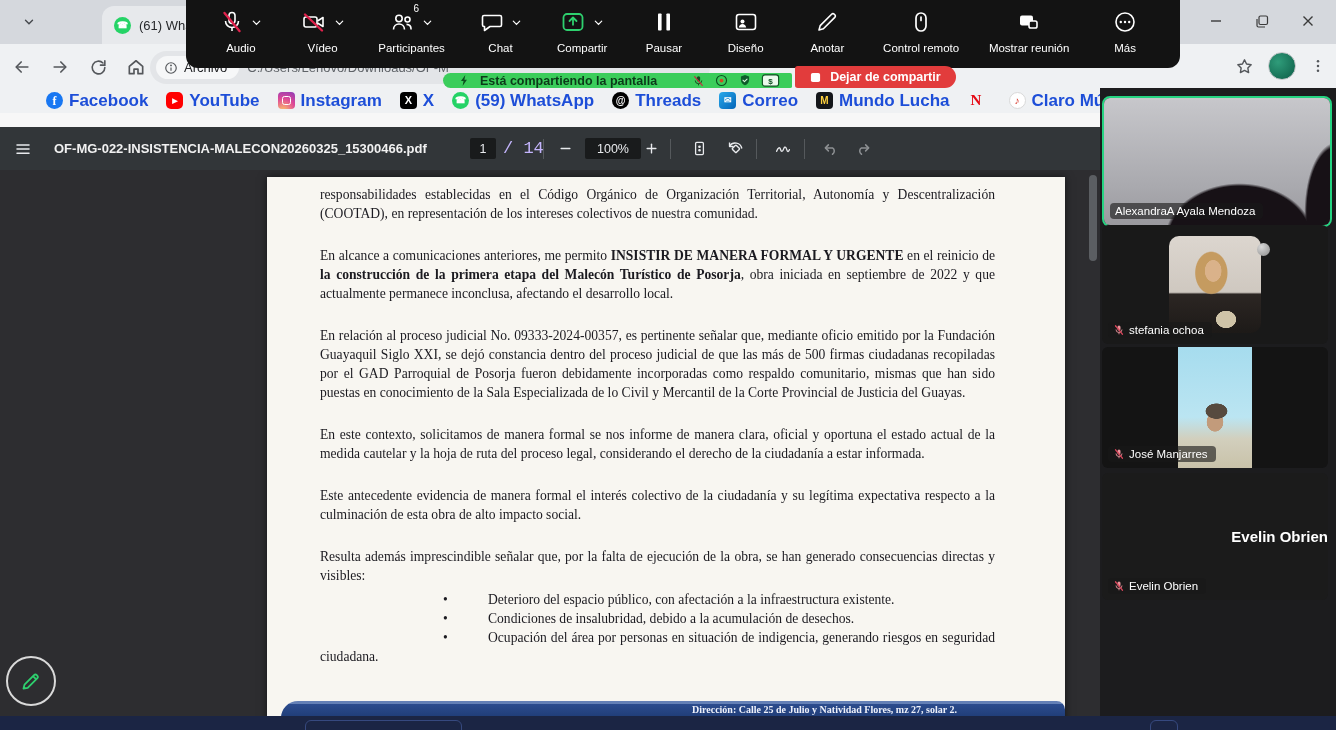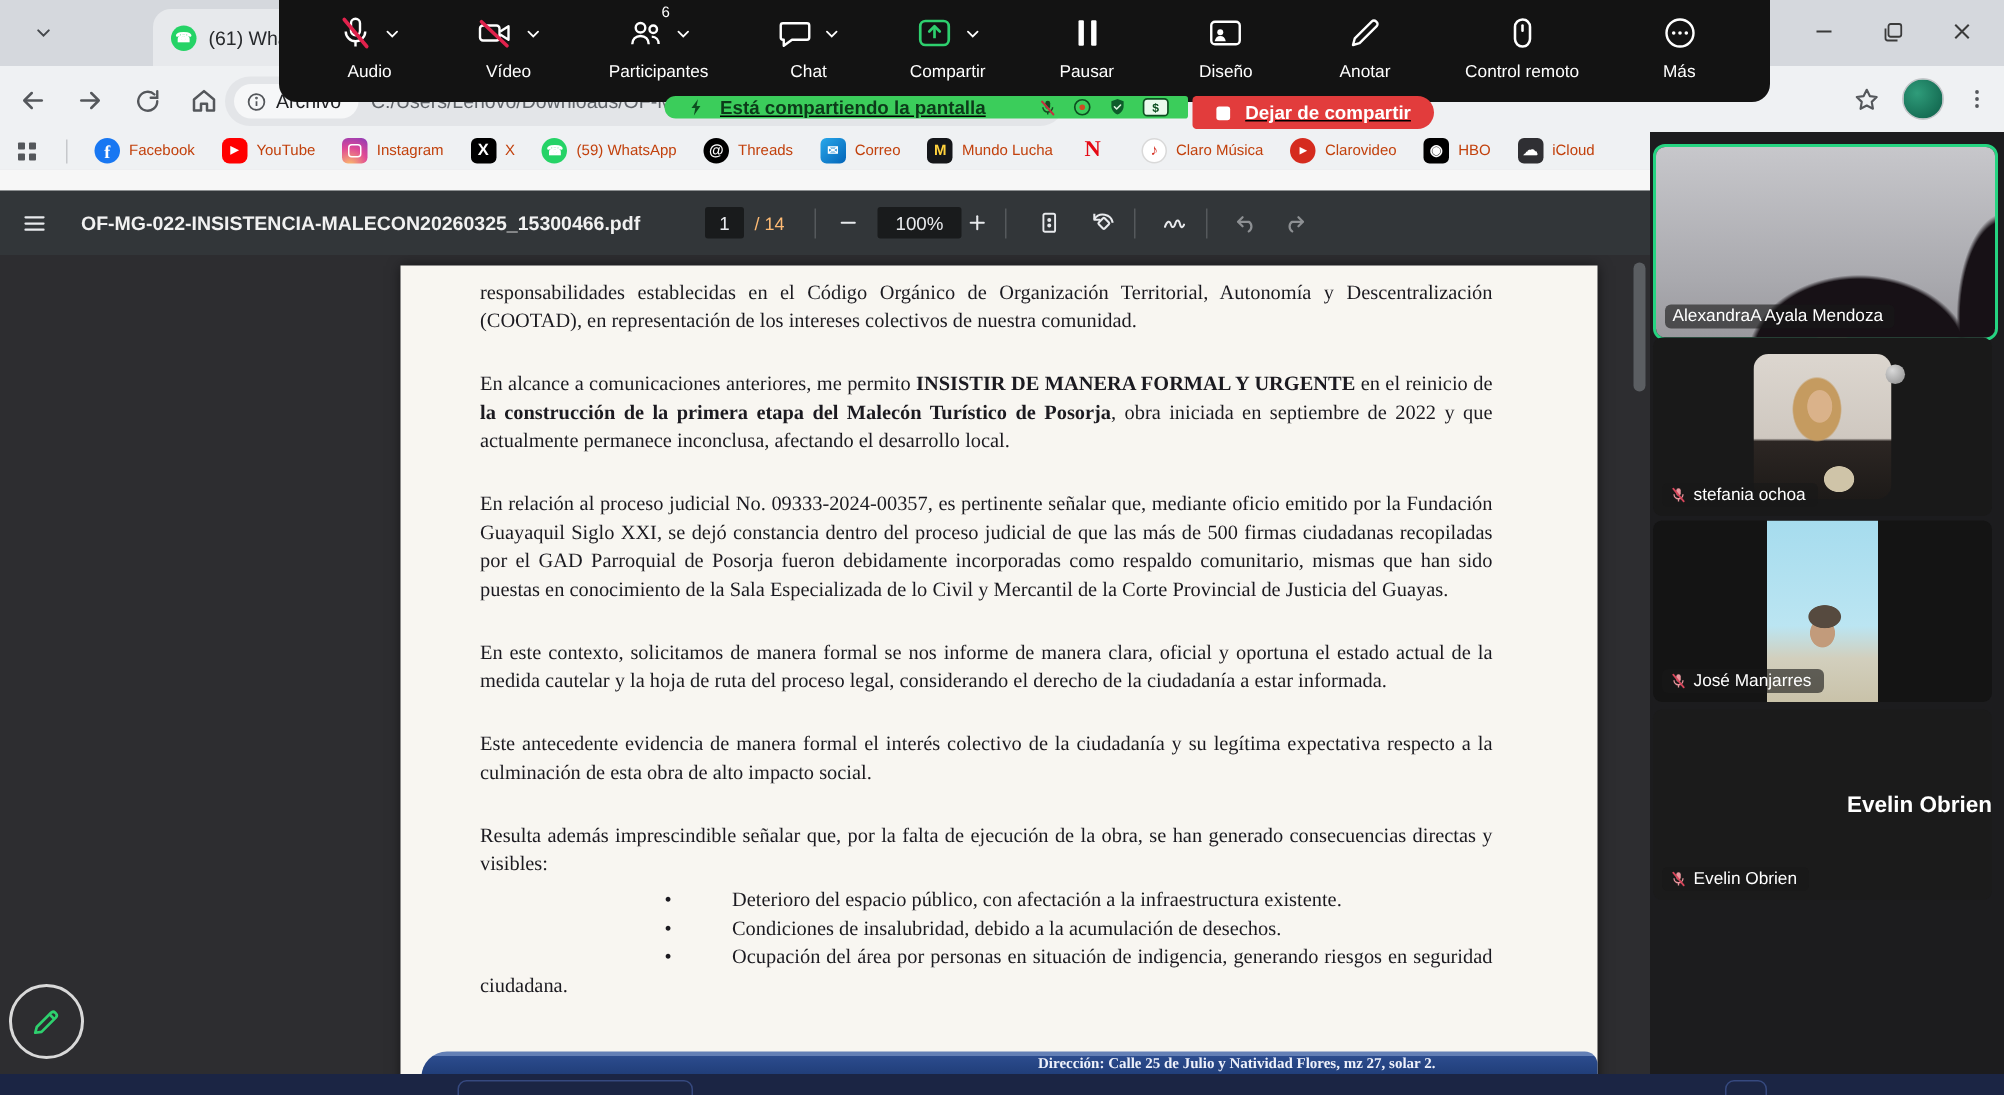--- a/index.html
+++ b/index.html
@@ -25,21 +25,21 @@
   #addr-chip{display:flex;align-items:center;gap:6px;background:#f6f7f8;border-radius:14px;padding:4px 12px 4px 8px;}
   .addr-chip-label{font-size:13px;color:#202124;}
   .addr-url{font-size:13px;color:#5f6368;white-space:nowrap;}
   #navrow-right{position:absolute;right:10px;top:52px;display:flex;align-items:center;gap:14px;z-index:2;}
   #profile-avatar{width:26px;height:26px;border-radius:50%;background:radial-gradient(circle at 35% 35%,#2f9c7a,#0c5c46);
       border:1px solid #c4c6c9;}
 
   #bookmarksrow{position:absolute;left:0;top:88px;width:1336px;height:25px;background:#eff1f3;
       display:flex;align-items:center;gap:18px;padding-left:10px;box-sizing:border-box;}
   .bm{display:flex;align-items:center;gap:6px;cursor:pointer;flex:0 0 auto;}
-  .bm-label{font-size:10px;color:#c2410c;white-space:nowrap;}
+  .bm-label{font-size:17px;color:#1d4ed8;white-space:nowrap;font-weight:bold;}
   .bm-sep{width:1px;height:16px;background:#c6c8cb;}
   .fav{width:17px;height:17px;border-radius:4px;display:inline-flex;align-items:center;justify-content:center;
       font-size:10px;font-weight:bold;color:#fff;flex:0 0 auto;line-height:1;}
   .fav.fb{background:#1877f2;border-radius:50%;}    .fav.fb::before{content:"f";font-family:"Liberation Serif",serif;font-size:12px;}
   .fav.yt{background:#ff0000;border-radius:5px;}    .fav.yt::before{content:"▶";font-size:7px;}
   .fav.ig{background:radial-gradient(circle at 30% 110%,#fdc468,#df4996 55%,#8a3ab9);}
   .fav.ig::before{content:"";width:7px;height:7px;border:1.6px solid #fff;border-radius:2.5px;}
   .fav.x{background:#000;}                          .fav.x::before{content:"X";font-size:11px;}
   .fav.wa{background:#25d366;border-radius:50%;}    .fav.wa::before{content:"☎";font-size:9px;}
   .fav.th{background:#000;border-radius:50%;}       .fav.th::before{content:"@";font-size:10px;}
@@ -54,35 +54,35 @@
   
   #toolbar-zoom{position:absolute;left:186px;top:0;width:994px;height:68px;background:#131313;
       border-radius:0 0 12px 12px;z-index:25;display:flex;justify-content:space-around;
       padding:9px 14px 0 14px;box-sizing:border-box;}
   .zbtn{display:flex;flex-direction:column;align-items:center;gap:7px;cursor:pointer;min-width:52px;}
   .zicon-wrap{position:relative;display:flex;align-items:center;gap:7px;height:26px;}
   .zlabel{font-size:11.5px;color:#fff;white-space:nowrap;}
   .zbadge{position:absolute;top:-7px;right:-4px;font-size:10px;color:#fff;}
 
   
-  #share-banner{position:absolute;left:443px;top:64px;height:24px;z-index:30;display:flex;align-items:flex-start;text-decoration:underline;}
+  #share-banner{position:absolute;left:443px;top:64px;height:24px;z-index:30;display:flex;align-items:flex-end;}
   .banner-green{background:#3bcd5b;border-radius:12px 3px 3px 12px;display:flex;align-items:center;gap:9px;padding:0 12px 0 15px;}
   .banner-text{font-size:12.5px;font-weight:700;color:#0c3a19;white-space:nowrap;margin-right:26px;}
   .banner-red{background:#e23c3c;border-radius:3px 12px 12px 3px;margin-left:3px;display:flex;align-items:center;gap:9px;padding:4px 15px;cursor:pointer;}
   .banner-stop-label{color:#fff;font-weight:700;font-size:12.5px;white-space:nowrap;}
 
   
   #pdf-gap{position:absolute;left:0;top:113px;width:1100px;height:14px;background:#f7f7f7;}
   #pdfbar{position:absolute;left:0;top:127px;width:1100px;height:43px;background:#323639;color:#e8eaed;z-index:5;}
   #pdfbar .abs{position:absolute;top:0;height:43px;display:flex;align-items:center;}
   .pdf-filename{font-size:13px;font-weight:700;color:#f1f1f1;white-space:nowrap;}
   .pdf-box{background:#191b1c;border-radius:2px;height:21px;display:flex;align-items:center;justify-content:center;
       color:#e8eaed;font-size:12.5px;}
   .pdf-sep{width:1px;height:20px;background:#55595c;}
-  .pdf-slash{font-size:12px;color:#fdba74;}
+  .pdf-slash{font-size:17px;color:#c4b5fd;font-family:Liberation Mono, monospace;}
   .pdf-icbtn{display:flex;align-items:center;justify-content:center;width:26px;height:26px;cursor:pointer;}
 
   #pdfcontent{position:absolute;left:0;top:170px;width:1100px;height:546px;background:#2d2d30;overflow:hidden;}
   #pdf-scrollthumb{position:absolute;right:3px;top:5px;width:8px;height:86px;background:#5b5e62;border-radius:4px;}
   #page{position:absolute;left:267px;top:7px;width:798px;height:640px;background:#f8f6f1;
       box-shadow:0 0 8px rgba(0,0,0,.55);}
   #doc{padding:8px 70px 0 53px;font-family:"Liberation Serif",serif;font-size:13.6px;line-height:19px;
       color:#1b1a20;text-align:justify;}
   #doc p{margin:0 0 23px 0;}
   #doc p.tight{margin-bottom:5px;}
@@ -375,20 +375,29 @@
     <div class="zicon-wrap">
       <svg width="22" height="24" viewBox="0 0 22 24" fill="none" stroke="#fff" stroke-width="1.7">
           <rect x="6" y="3" width="10" height="18" rx="5"></rect>
           <line x1="11" y1="7" x2="11" y2="10.5" stroke-linecap="round"></line>
         </svg>
     </div>
     <span class="zlabel">Control remoto</span>
   </div>
   <div class="zbtn">
     <div class="zicon-wrap">
+      <svg width="26" height="24" viewBox="0 0 26 24" fill="none">
+          <rect x="4" y="5.5" width="13" height="10" rx="2" fill="#fff"></rect>
+          <rect x="13" y="11" width="8" height="7" rx="1.8" fill="#131313" stroke="#fff" stroke-width="1.6"></rect>
+        </svg>
+    </div>
+    <span class="zlabel">Mostrar reunión</span>
+  </div>
+  <div class="zbtn">
+    <div class="zicon-wrap">
       <svg width="24" height="24" viewBox="0 0 24 24" fill="none">
           <circle cx="12" cy="12" r="9" stroke="#fff" stroke-width="1.6"></circle>
           <circle cx="7.8" cy="12" r="1.2" fill="#fff"></circle>
           <circle cx="12" cy="12" r="1.2" fill="#fff"></circle>
           <circle cx="16.2" cy="12" r="1.2" fill="#fff"></circle>
         </svg>
     </div>
     <span class="zlabel">Más</span>
   </div>
 </div>

